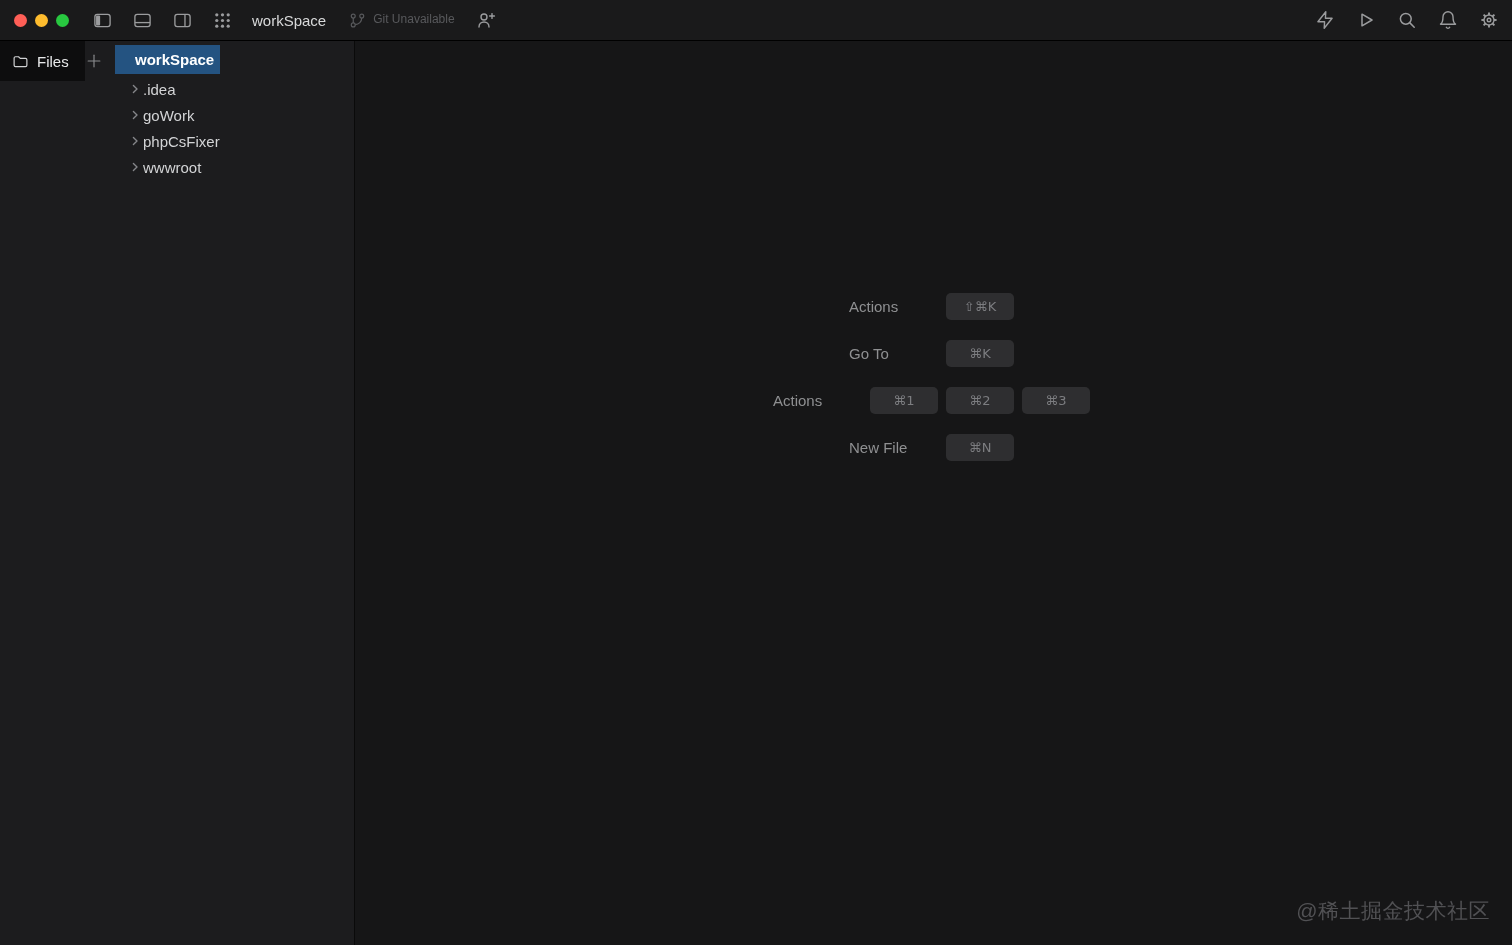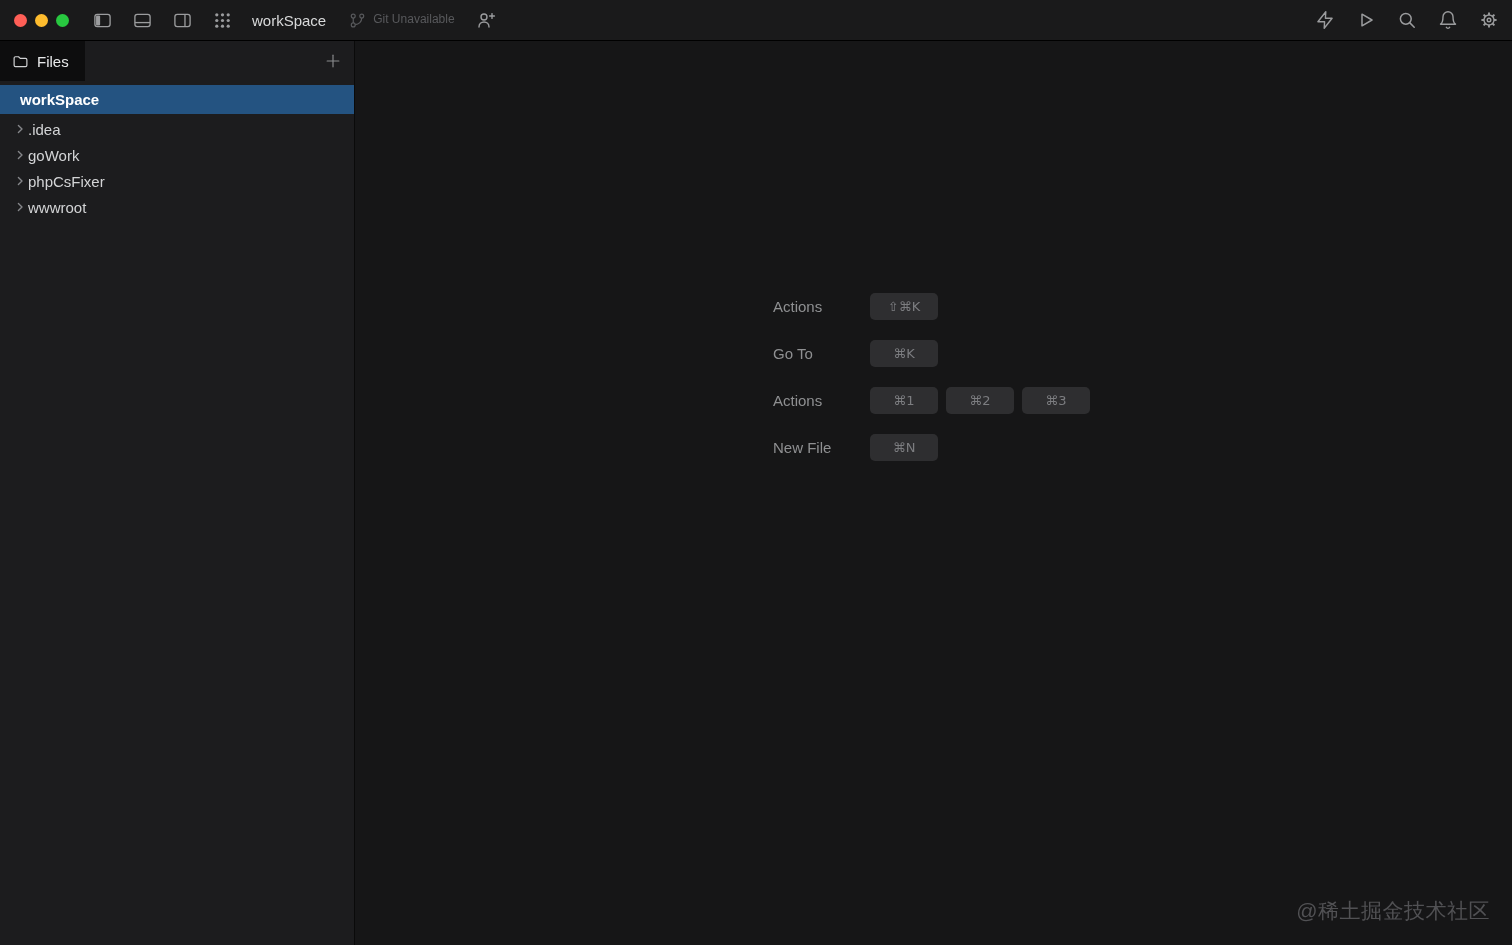--- a/index.html
+++ b/index.html
@@ -22,36 +22,36 @@
   .grid-btn { margin-left:21px; }
   .win-title { margin-left:20px; font-size:15px; color:#d8d9da; }
   .git-status { display:flex; align-items:flex-start; gap:7px; margin-left:23px; color:#58595c; font-size:12px; }
   .person-btn { margin-left:21px; }
   .tb-right { margin-left:auto; display:flex; gap:21px; padding-right:13px; }
 
   
   .content { flex:1; display:flex; min-height:0; }
 
   .sidebar { width:355px; flex:0 0 355px; background:#1c1c1e; border-right:1px solid #0a0a0a;
-             display:flex; flex-direction:column; }
+             display:flex; flex-direction:row; }
   .sidebar-header { height:40px; flex:0 0 40px; display:flex; align-items:center; }
   .files-tab { height:40px; width:85px; background:#0d0d0e; display:flex; align-items:center;
                gap:8px; padding-left:12px; color:#e8e9ea; font-size:15px; }
   .add-btn { margin-left:auto; margin-right:12px; }
 
   .tree { padding-top:4px; }
   .tree-row { height:26px; display:flex; align-items:center; color:#d3d4d6; font-size:15px; }
   .tree-row.root { height:29px; padding-left:20px; font-weight:600; color:#ffffff;
                    background:#245381; margin-bottom:2px; }
   .tree-row.child { padding-left:12px; gap:0; }
   .chev { display:flex; align-items:center; }
 
   
   .editor { flex:1; position:relative; background:#161617; }
-  .shortcuts { position:absolute; left:418px; top:252px; display:flex; flex-direction:column; gap:20px; }
+  .shortcuts { position:absolute; left:418px; top:252px; display:flex; flex-direction:column; gap:20px;align-items:center; }
   .sc-row { display:flex; align-items:center; }
   .sc-label { width:97px; color:#8f9092; font-size:15px; }
   .sc-keys { display:flex; gap:8px; }
   .kbd { min-width:68px; height:27px; background:#2e2e30; border-radius:5px; color:#7c7d80;
          font-size:13px; display:inline-flex; align-items:center; justify-content:center;
          padding:0 10px; font-family:"DejaVu Sans",sans-serif; }
 
   .watermark { position:absolute; right:22px; bottom:20px; color:#515154; font-size:21px; letter-spacing:.5px; }
 </style>
 </head>

